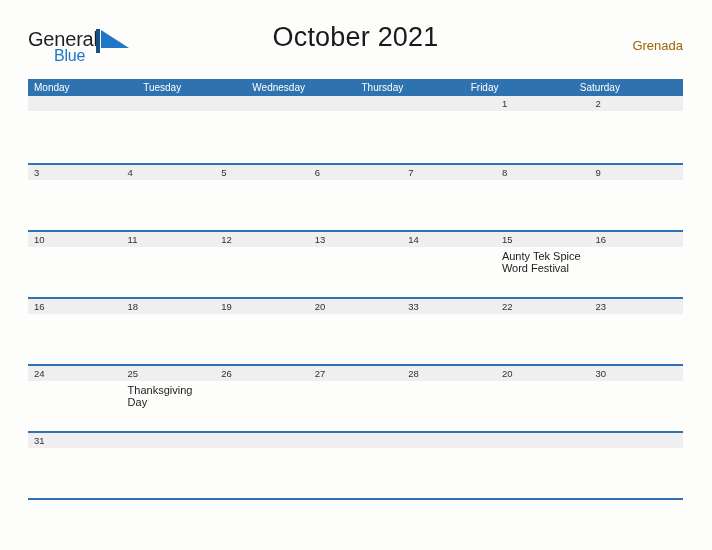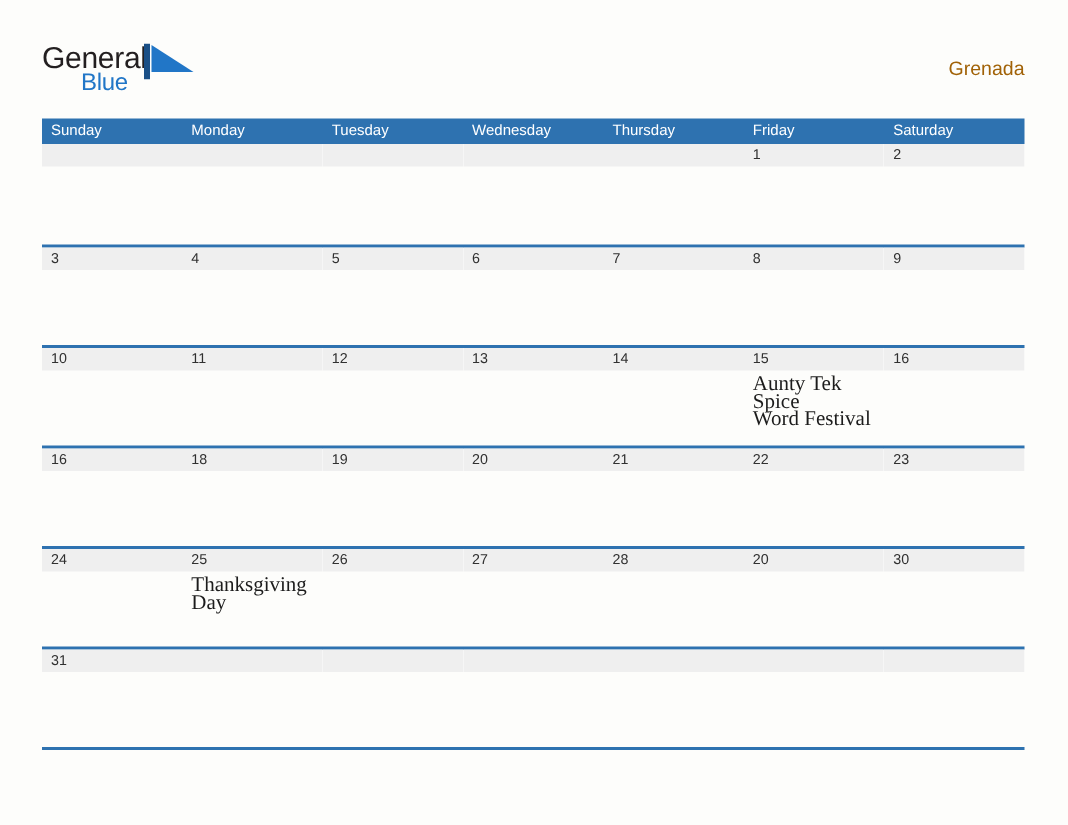--- a/index.html
+++ b/index.html
@@ -141,24 +141,24 @@
     font-family: "Liberation Sans", sans-serif;
   }
   .day.empty .day-num {
     background: #efefef;
     color: transparent;
   }
   .events {
     padding: 4px 5px 0 6px;
   }
   .event {
-    font-size: 14px;
+    font-size: 11px;
     line-height: 11.5px;
     color: #1c1c1c;
-    font-family: Liberation Serif, serif;
+    font-family: Liberation Sans, sans-serif;
   }
 
   .bottom-rule {
     width: 100%;
     height: 2px;
     background: #2e72b0;
   }
 </style>
 </head>
 <body>
@@ -171,26 +171,26 @@
       <span class="logo-general">General</span>
       <span class="logo-mark">
         <svg width="36" height="24" viewBox="0 0 36 24" xmlns="http://www.w3.org/2000/svg">
           <rect x="0" y="0" width="4" height="24" fill="#1a4f86"></rect>
           <path d="M5 1 L33 19 L5 19 Z" fill="#2176c7"></path>
         </svg>
       </span>
       <span class="logo-blue">Blue</span>
     </div>
 
+    <div class="cal-title">October 2021</div>
     <div class="cal-location">Grenada</div>
   </div>
 
   <div class="calendar">
     <div class="dow-row">
-        <div class="dow-cell">Sunday</div>
         <div class="dow-cell">Monday</div>
         <div class="dow-cell">Tuesday</div>
         <div class="dow-cell">Wednesday</div>
         <div class="dow-cell">Thursday</div>
         <div class="dow-cell">Friday</div>
         <div class="dow-cell">Saturday</div>
       </div>
     <div class="weeks">
         <div class="week">
           <div class="week-cells">
@@ -279,21 +279,21 @@
             <div class="day">
               <span class="day-num">18</span>
             </div>
             <div class="day">
               <span class="day-num">19</span>
             </div>
             <div class="day">
               <span class="day-num">20</span>
             </div>
             <div class="day">
-              <span class="day-num">21</span>
+              <span class="day-num">33</span>
             </div>
             <div class="day">
               <span class="day-num">22</span>
             </div>
             <div class="day">
               <span class="day-num">23</span>
             </div>
           </div>
         </div>
         <div class="week">

